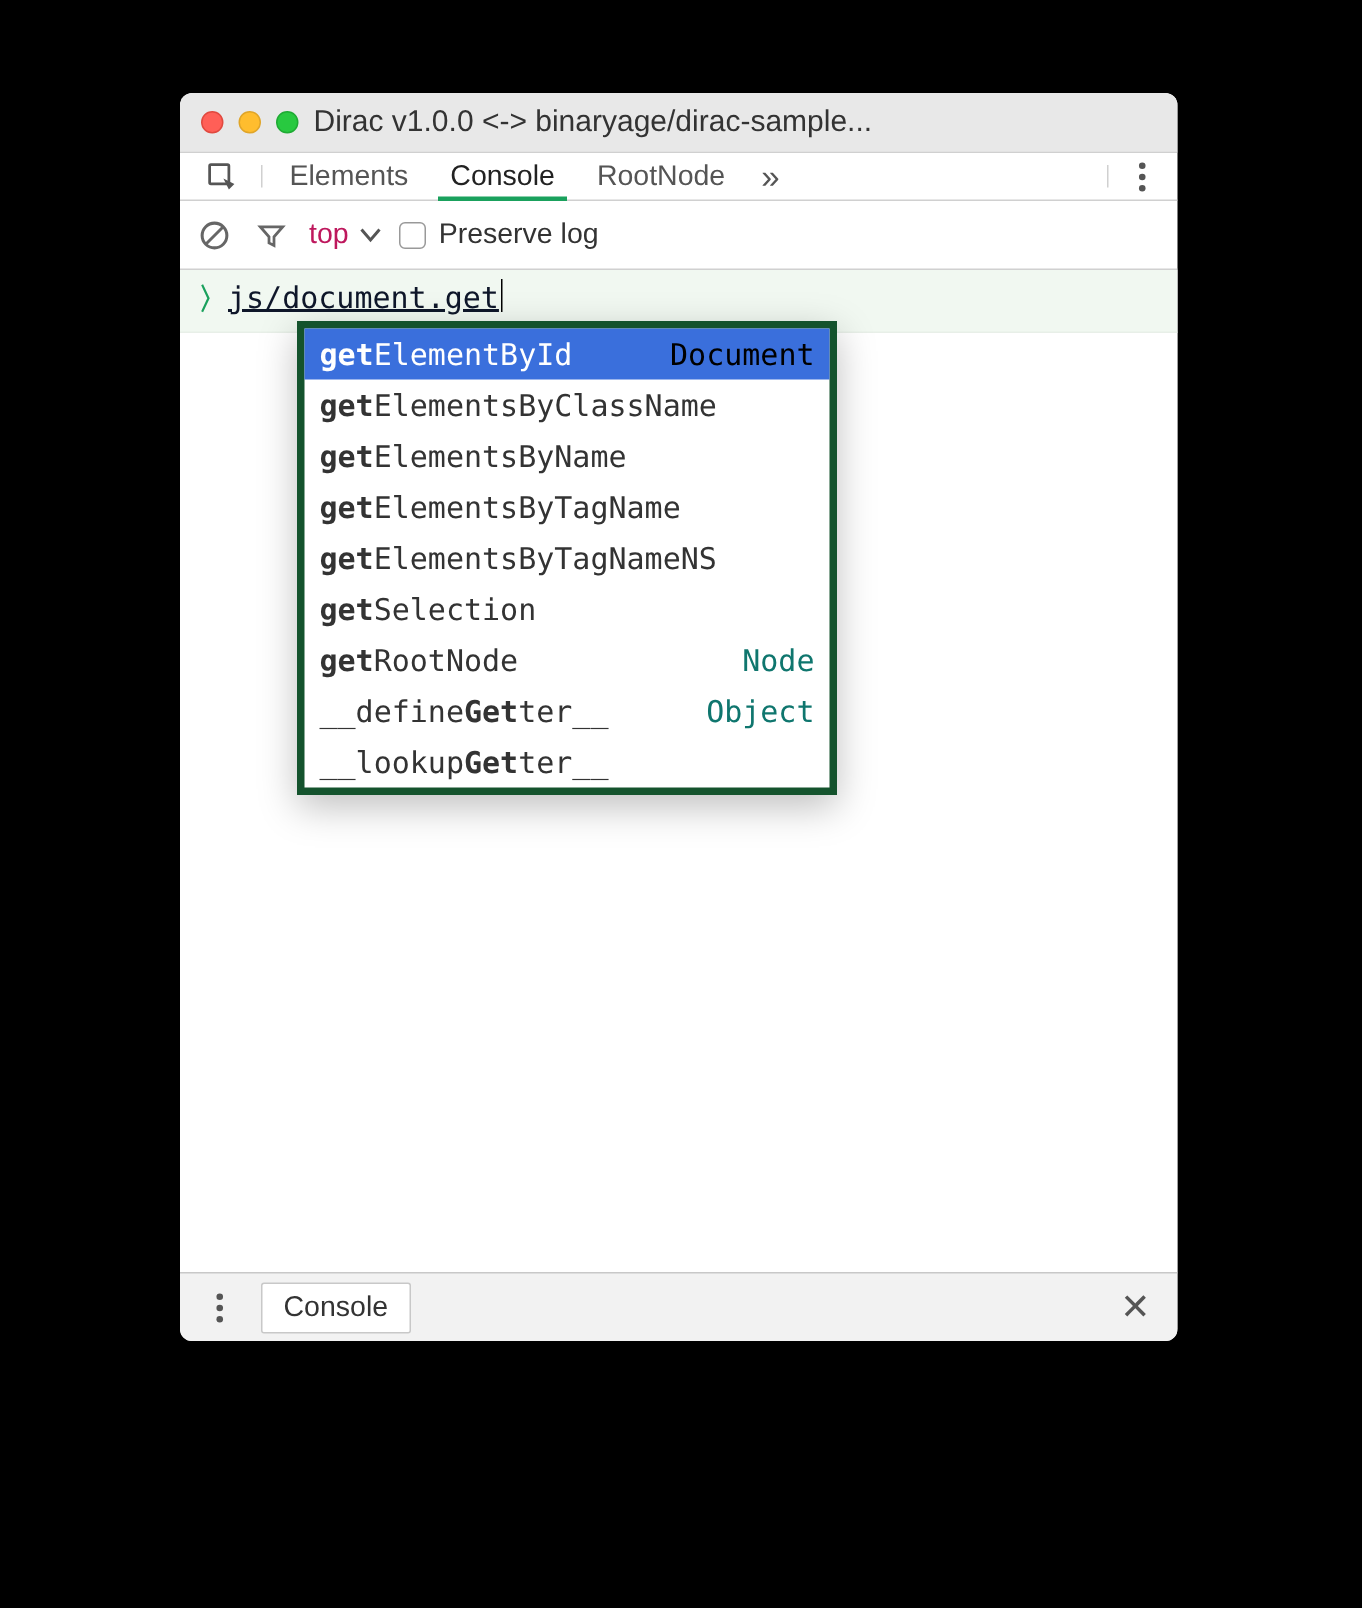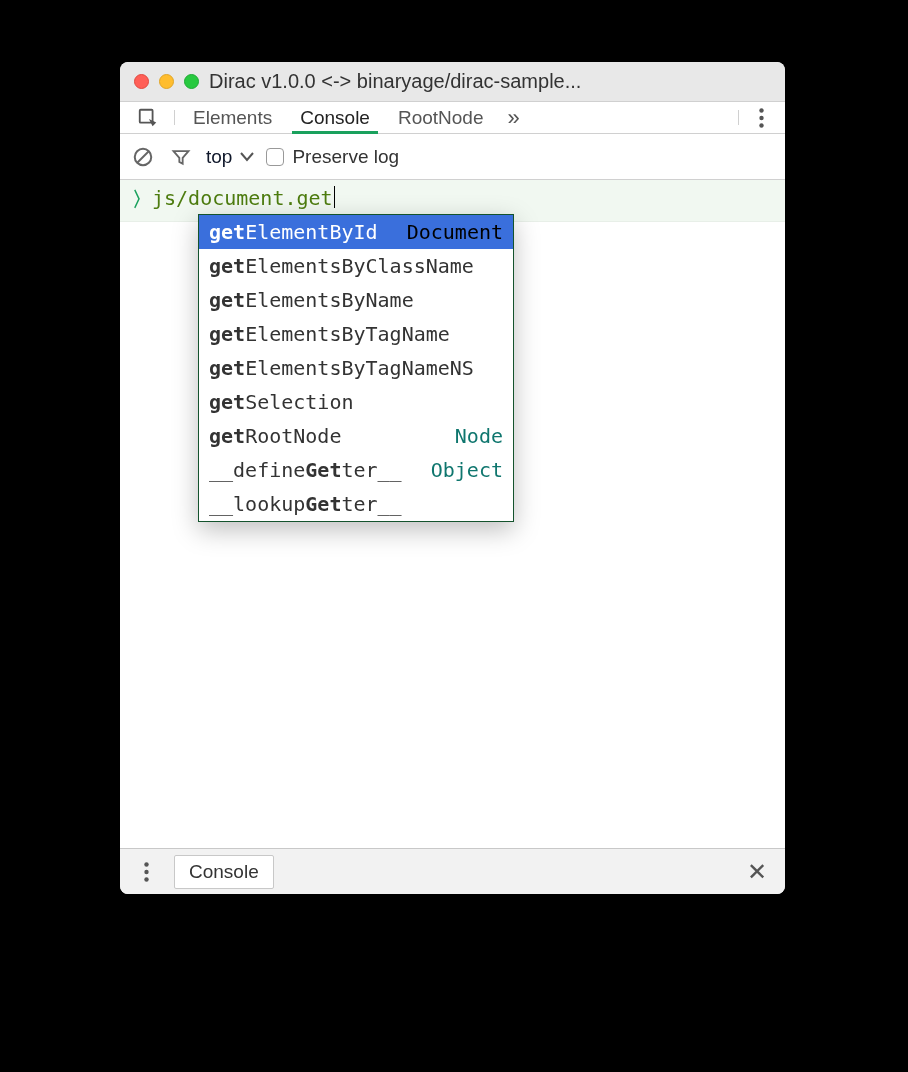--- a/index.html
+++ b/index.html
@@ -95,21 +95,21 @@
     height: 46px;
     border-bottom: 1px solid #d0d0d0;
     display: flex;
     align-items: center;
     gap: 12px;
     padding: 0 10px;
     font-size: 19px;
     color: #333;
   }
   .filter-icon { color: #555; display:flex; align-items:center; justify-content:center; width:26px; height:26px; }
-  .ctx { display: flex; align-items: center; gap: 8px; color: #0f172a; cursor: pointer; }
+  .ctx { display: flex; align-items: center; gap: 8px; color: #be185d; cursor: pointer; }
   .checkbox {
     width: 18px; height: 18px; border: 1.5px solid #999; border-radius: 4px; background: #fff;
   }
   .preserve { display:flex; align-items:center; gap:8px; }
 
   .console-body {
     flex: 1;
     position: relative;
     background: #fff;
   }
@@ -118,41 +118,42 @@
     align-items: flex-start;
     background: #f1f8f1;
     padding: 6px 10px 8px 12px;
     font-family: Menlo, Consolas, monospace;
     font-size: 20px;
     border-bottom: 1px solid #e8efe8;
     position: relative;
   }
   .chev { color: #1aa15d; font-weight: bold; width: 20px; }
   .code-input {
-    color: #4d7c0f;
+    color: #0f172a;
     white-space: pre;
     position: relative;
+    text-decoration: underline;
   }
   .caret {
     display: inline-block;
     width: 1.5px; height: 22px;
     background: #000;
     vertical-align: -3px;
     margin-left: 1px;
     animation: blink 1s step-start infinite;
   }
   @keyframes blink { 50% { opacity: 0; } }
 
   .autocomplete {
     position: absolute;
     left: 78px;
     top: 34px;
-    width: 316px;
+    width: 360px;
     background: #fff;
-    border: 1px solid #14532d;
+    border: 5px solid #14532d;
     box-shadow: 0 8px 24px rgba(0,0,0,0.25);
     font-family: Menlo, Consolas, monospace;
     font-size: 20px;
     color: #333;
   }
   .ac-item {
     display: flex;
     justify-content: space-between;
     padding: 5px 10px;
     cursor: pointer;

